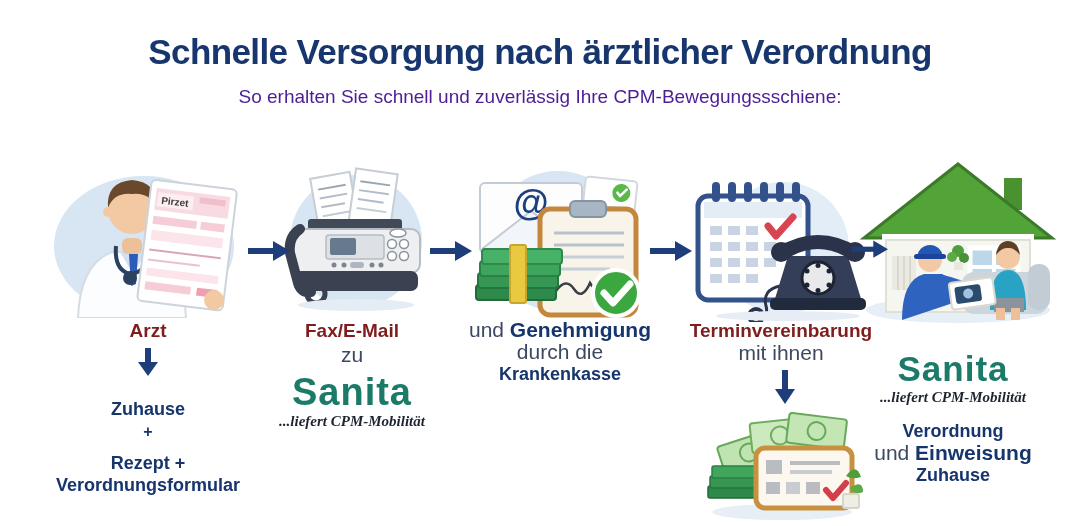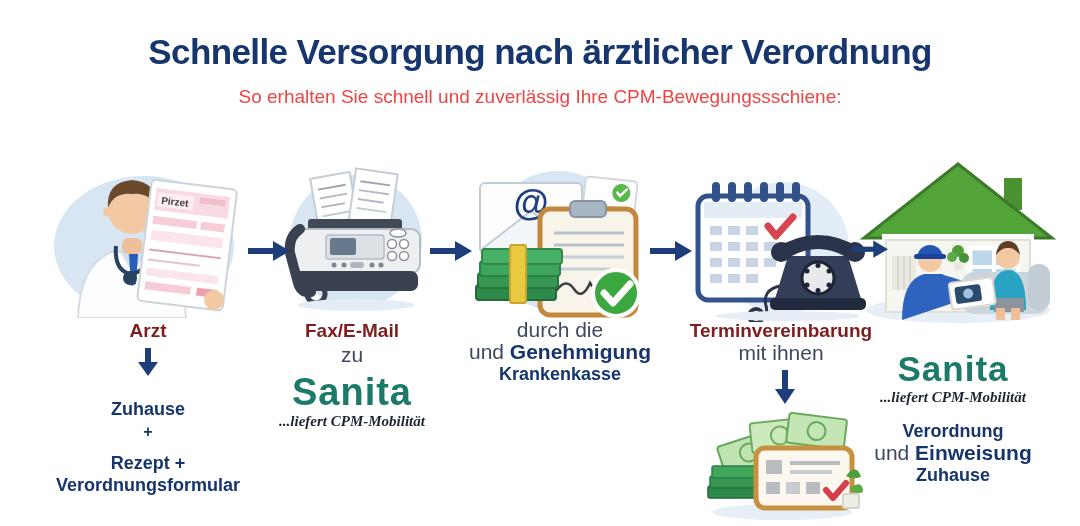--- a/index.html
+++ b/index.html
@@ -8,21 +8,21 @@
   .canvas {
     position:relative; width:1080px; height:526px; background:#ffffff;
     overflow:hidden; margin:2px auto;
   }
   .title {
     position:absolute; top:30px; left:0; width:100%; text-align:center;
     font-size:35px; font-weight:bold; color:#17366e; letter-spacing:-0.6px;
   }
   .subtitle {
     position:absolute; top:84px; left:0; width:100%; text-align:center;
-    font-size:19px; color:#ef4444;
+    font-size:19px; color:#4c1d95;
   }
   .illus { position:absolute; }
   .illus svg { display:block; width:100%; height:100%; }
   .col { position:absolute; text-align:center; }
   .step-title { font-size:19px; font-weight:bold; color:#7f1d1d; line-height:23px; }
   .step-line  { font-size:21px; color:#3d4960; line-height:22px; }
   .step-bold  { font-size:18px; font-weight:bold; color:#16356d; line-height:22px; }
   .plus-line  { font-size:16px; font-weight:bold; color:#16356d; line-height:20px; margin:2px 0; }
   .inline-bold { font-weight:bold; color:#16356d; }
   .sanita-logo {
@@ -313,22 +313,22 @@
   </div>
 
   <div class="col" style="left:242px; top:317px; width:220px;">
     <div class="step-title">Fax/E-Mail</div>
     <div class="step-line mt2">zu</div>
     <div class="sanita-logo">Sanita</div>
     <div class="sanita-tagline">...liefert CPM-Mobilität</div>
   </div>
 
   <div class="col" style="left:450px; top:317px; width:220px;">
+    <div class="step-line"><span>und </span><span class="inline-bold">Genehmigung</span></div>
     <div class="step-line">durch die</div>
-    <div class="step-line"><span>und </span><span class="inline-bold">Genehmigung</span></div>
     <div class="step-bold">Krankenkasse</div>
   </div>
 
   <div class="col" style="left:668px; top:317px; width:226px;">
     <div class="step-title">Terminvereinbarung</div>
     <div class="step-line">mit ihnen</div>
   </div>
 
   <div class="col" style="left:842px; top:348px; width:222px;">
     <div class="sanita-logo small">Sanita</div>

